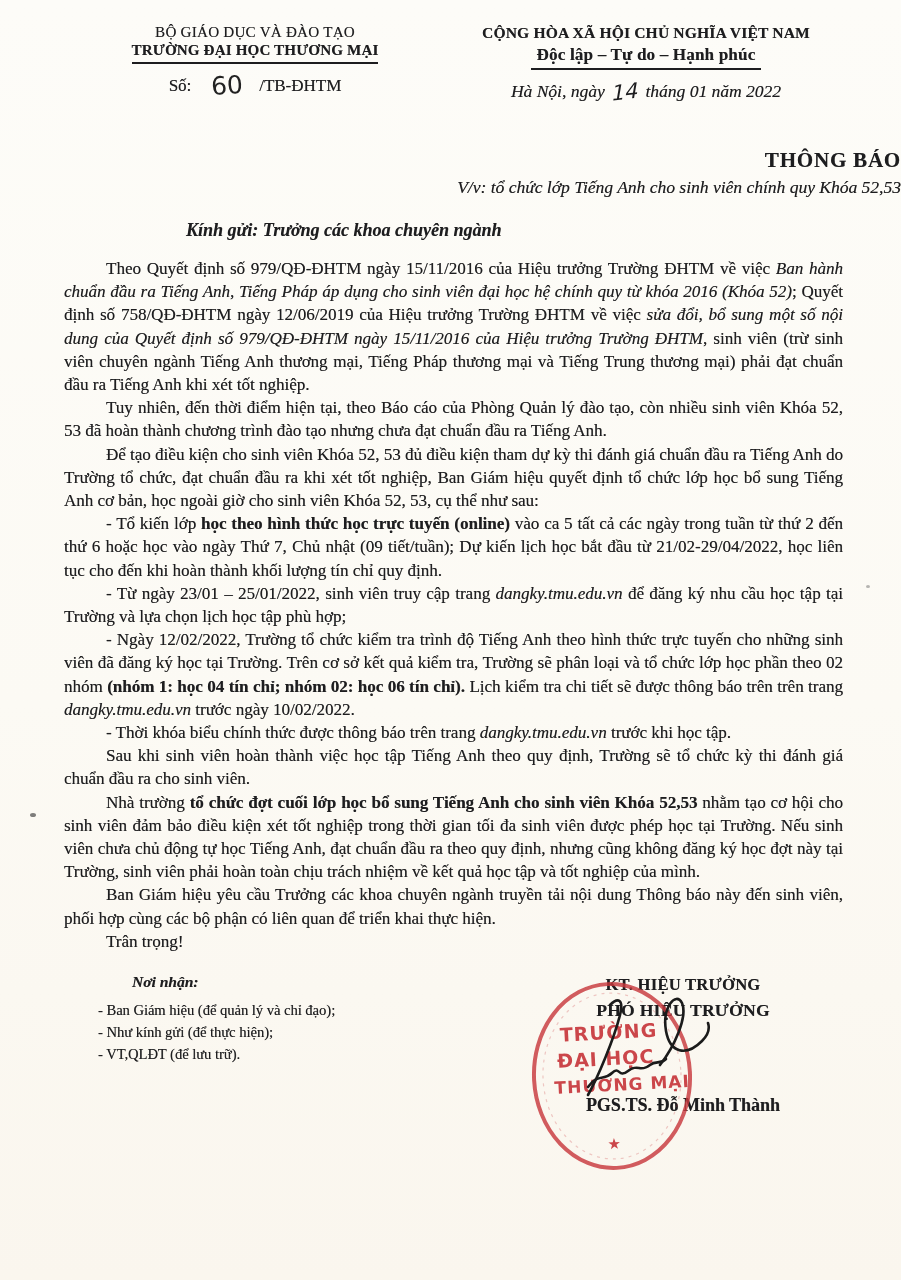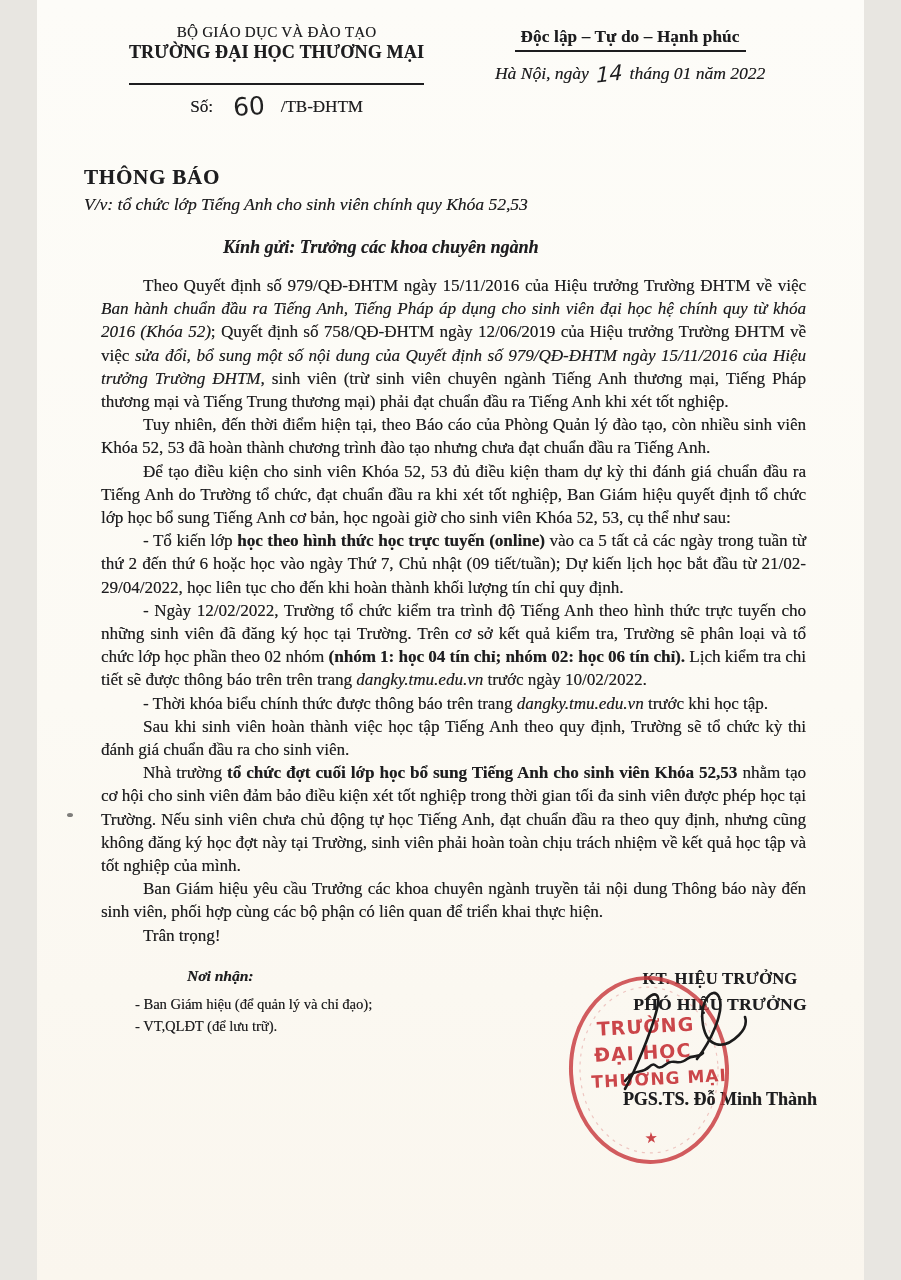--- a/index.html
+++ b/index.html
@@ -1,52 +1,52 @@
 <!DOCTYPE html>
 <html lang="vi"><head>
 <meta charset="utf-8">
 <title>Thông báo</title>
 <style>
   html,body{margin:0;padding:0;background:#e8e6e1;}
   .page{
-    width:827px;height:1280px;position:relative;overflow:hidden;margin:0 auto;
+    width:901px;height:1280px;position:relative;overflow:hidden;margin:0 auto;
     background:linear-gradient(180deg,#fdfcf8 0%,#fcfaf4 55%,#faf6ee 100%);
     color:#1d1d1f;
     font-family:"Liberation Serif","DejaVu Serif",serif;
     text-shadow:0.25px 0 0 rgba(20,20,20,.55);
   }
   
   .header{display:flex;justify-content:space-between;padding:24px 30px 0 90px;}
   .h-left{width:330px;text-align:center;}
   .h-right{width:450px;text-align:center;}
   .ministry{font-size:15px;letter-spacing:.3px;}
-  .university{font-size:18px;font-weight:bold;margin-top:1px;display:inline-block;
-    border-bottom:2px solid #1d1d1f;padding-bottom:20px;letter-spacing:.2px;}
+  .university{font-size:15px;font-weight:bold;margin-top:1px;display:inline-block;
+    border-bottom:2px solid #1d1d1f;padding-bottom:3px;letter-spacing:.2px;}
   .doc-number{margin-top:7px;font-size:17px;}
   .hand-number{font-family:"DejaVu Sans",sans-serif;font-size:25px;display:inline-block;
     transform:rotate(-4deg);margin:0 16px 0 20px;vertical-align:-3px;text-shadow:none;color:#222;}
   .country{font-size:15.5px;letter-spacing:.2px;font-weight:bold;}
   .motto{font-weight:bold;font-size:17px;display:inline-block;border-bottom:2px solid #1d1d1f;
     padding:0 6px 3px 6px;margin-top:3px;letter-spacing:.2px;}
   .place-date{font-style:italic;font-size:17.5px;margin-top:10px;}
   .hand-day{font-family:"DejaVu Sans",sans-serif;font-size:21px;font-style:italic;display:inline-block;
     transform:rotate(-7deg) skewX(-6deg);margin:0 7px;vertical-align:-2px;text-shadow:none;}
   
-  .title-block{text-align:left;margin-top:44px;padding-left:47px;}
+  .title-block{text-align:right;margin-top:44px;padding-left:47px;}
   .doc-title{font-size:21px;font-weight:bold;letter-spacing:.8px;}
   .doc-subject{font-style:italic;font-size:17.5px;margin-top:4px;}
   .salutation{font-weight:bold;font-size:18px;margin:22px 0 12px 186px;font-style:italic;}
   
   .doc-body{padding:4px 58px 0 64px;}
   .para{margin:0;text-align:justify;text-indent:42px;font-size:17px;line-height:23.2px;}
   .b{font-weight:bold;} .i{font-style:italic;}
   
   .footer{position:relative;height:250px;margin-top:6px;}
   .recipients{position:absolute;left:98px;top:12px;font-size:14.5px;line-height:22px;}
-  .recipients-label{font-weight:bold;font-style:italic;font-size:15.5px;margin:0 0 6px 52px;}
+  .recipients-label{font-weight:bold;font-style:italic;font-size:15.5px;margin:0 0 6px 34px;}
   .recipient-item{white-space:nowrap;}
   .sig-block{position:absolute;left:515px;top:16px;width:336px;text-align:center;}
   .sig-kt{font-size:16.5px;font-weight:bold;letter-spacing:.3px;}
   .sig-pos{font-size:17.5px;font-weight:bold;margin-top:5px;letter-spacing:.3px;}
   .sig-name{margin-top:74px;font-size:18px;font-weight:bold;}
   .stamp{position:absolute;left:526px;top:18px;width:172px;height:198px;
     transform:rotate(-3deg);opacity:.93;text-shadow:none;}
   .signature-svg{position:absolute;left:548px;top:32px;width:175px;height:135px;text-shadow:none;}
   .stamp-text{font-family:"DejaVu Sans",sans-serif;font-weight:bold;letter-spacing:1px;}
   
@@ -60,49 +60,52 @@
 
 <div class="page">
 
   <div class="header">
     <div class="h-left">
       <div class="ministry">BỘ GIÁO DỤC VÀ ĐÀO TẠO</div>
       <div><span class="university">TRƯỜNG ĐẠI HỌC THƯƠNG MẠI</span></div>
       <div class="doc-number"><span>Số:</span><span class="hand-number">60</span><span>/TB-ĐHTM</span></div>
     </div>
     <div class="h-right">
+      <div class="country">CỘNG HÒA XÃ HỘI CHỦ NGHĨA VIỆT NAM</div>
       <div><span class="motto">Độc lập – Tự do – Hạnh phúc</span></div>
       <div class="place-date"><span>Hà Nội, ngày</span><span class="hand-day">14</span><span>tháng 01 năm 2022</span></div>
     </div>
   </div>
 
   <div class="title-block">
     <div class="doc-title">THÔNG BÁO</div>
     <div class="doc-subject">V/v: tổ chức lớp Tiếng Anh cho sinh viên chính quy Khóa 52,53</div>
   </div>
   <div class="salutation">Kính gửi: Trưởng các khoa chuyên ngành</div>
 
   <div class="doc-body">
       <p class="para"><span>Theo Quyết định số 979/QĐ-ĐHTM ngày 15/11/2016 của Hiệu trưởng Trường ĐHTM về việc </span><span class="i">Ban hành chuẩn đầu ra Tiếng Anh, Tiếng Pháp áp dụng cho sinh viên đại học hệ chính quy từ khóa 2016 (Khóa 52)</span><span>; Quyết định số 758/QĐ-ĐHTM ngày 12/06/2019 của Hiệu trưởng Trường ĐHTM về việc </span><span class="i">sửa đổi, bổ sung một số nội dung của Quyết định số 979/QĐ-ĐHTM ngày 15/11/2016 của Hiệu trưởng Trường ĐHTM</span><span>, sinh viên (trừ sinh viên chuyên ngành Tiếng Anh thương mại, Tiếng Pháp thương mại và Tiếng Trung thương mại) phải  đạt chuẩn đầu ra Tiếng Anh khi xét tốt nghiệp.</span></p>
       <p class="para"><span>Tuy nhiên, đến thời điểm hiện tại, theo Báo cáo của Phòng Quản lý đào tạo, còn nhiều sinh viên Khóa 52, 53 đã hoàn thành chương trình đào tạo nhưng chưa đạt chuẩn đầu ra Tiếng Anh.</span></p>
       <p class="para"><span>Để tạo điều kiện cho sinh viên Khóa 52, 53 đủ điều kiện tham dự kỳ thi đánh giá chuẩn đầu ra Tiếng Anh do Trường tổ chức, đạt chuẩn đầu ra khi xét tốt nghiệp, Ban Giám hiệu quyết định tổ chức lớp học bổ sung Tiếng Anh cơ bản, học ngoài giờ cho sinh viên Khóa 52, 53, cụ thể như sau:</span></p>
       <p class="para"><span>- Tổ kiến lớp </span><span class="b">học theo hình thức học trực tuyến (online)</span><span> vào ca 5 tất cả các ngày trong tuần từ thứ 2 đến thứ 6 hoặc học vào ngày Thứ 7, Chủ nhật (09 tiết/tuần); Dự kiến lịch học bắt đầu từ 21/02-29/04/2022, học liên tục cho đến khi hoàn thành khối lượng tín chỉ quy định.</span></p>
+      <p class="para"><span>- Từ ngày 23/01 – 25/01/2022, sinh viên truy cập trang </span><span class="i">dangky.tmu.edu.vn</span><span> để đăng ký nhu cầu học tập tại Trường và lựa chọn lịch học tập phù hợp;</span></p>
       <p class="para"><span>- Ngày 12/02/2022, Trường tổ chức kiểm tra trình độ Tiếng Anh theo hình thức trực tuyến cho những sinh viên đã đăng ký học tại Trường. Trên cơ sở kết quả kiểm tra, Trường sẽ phân loại và tổ chức lớp học phần theo 02 nhóm </span><span class="b">(nhóm 1: học 04 tín chỉ; nhóm 02: học 06 tín chỉ).</span><span> Lịch kiểm tra chi tiết sẽ được thông báo trên trên trang </span><span class="i">dangky.tmu.edu.vn</span><span> trước ngày 10/02/2022.</span></p>
       <p class="para"><span>- Thời khóa biểu chính thức được thông báo trên trang </span><span class="i">dangky.tmu.edu.vn</span><span> trước khi học tập.</span></p>
       <p class="para"><span>Sau khi sinh viên hoàn thành việc học tập Tiếng Anh theo quy định, Trường sẽ tổ chức kỳ thi đánh giá chuẩn đầu ra cho sinh viên.</span></p>
       <p class="para"><span>Nhà trường </span><span class="b">tổ chức đợt cuối lớp học bổ sung Tiếng Anh cho sinh viên Khóa 52,53</span><span> nhằm tạo cơ hội cho sinh viên đảm bảo điều kiện xét tốt nghiệp trong thời gian tối đa sinh viên được phép học tại Trường. Nếu sinh viên chưa chủ động tự học Tiếng Anh, đạt chuẩn đầu ra theo quy định, nhưng cũng không đăng ký học đợt này tại Trường, sinh viên phải hoàn toàn chịu trách nhiệm về kết quả học tập và tốt nghiệp của mình.</span></p>
       <p class="para"><span>Ban Giám hiệu yêu cầu Trưởng các khoa chuyên ngành truyền tải nội dung Thông báo này đến sinh viên, phối hợp cùng các bộ phận có liên quan để triển khai thực hiện.</span></p>
       <p class="para"><span>Trân trọng!</span></p>
     </div>
 
   <div class="footer">
     <div class="recipients">
       <div class="recipients-label">Nơi nhận:</div>
       <div>
           <div class="recipient-item">- Ban Giám hiệu (để quản lý và chỉ đạo);</div>
+          <div class="recipient-item">- Như kính gửi (để thực hiện);</div>
           <div class="recipient-item">- VT,QLĐT (để lưu trữ).</div>
         </div>
     </div>
 
     <div class="sig-block">
       <div class="sig-kt">KT. HIỆU TRƯỞNG</div>
       <div class="sig-pos">PHÓ HIỆU TRƯỞNG</div>
       <div class="sig-name">PGS.TS. Đỗ Minh Thành</div>
     </div>
 

